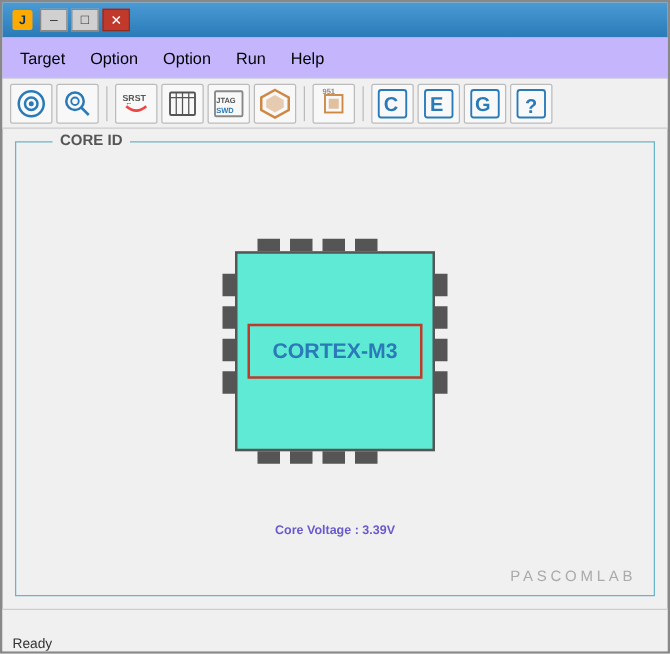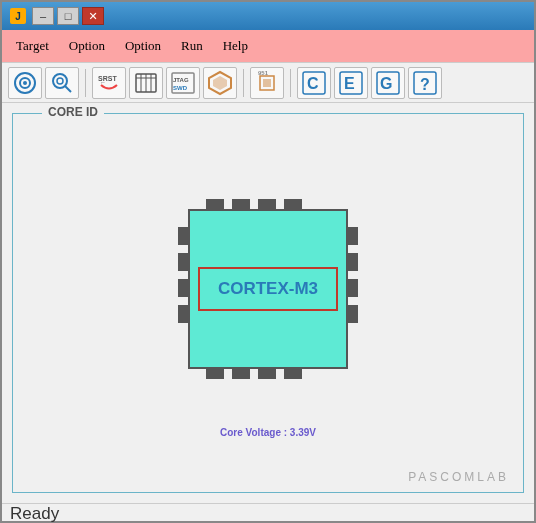--- a/index.html
+++ b/index.html
@@ -67,28 +67,27 @@
       color: #333;
     }
     .win-btn.close {
       background: #c0392b;
       color: white;
       border-color: #922b21;
     }
 
     
     .menu-bar {
-      background: #fca5a5;
+      background: #c4b5fd;
       height: 22px;
       display: flex;
       align-items: center;
       padding: 16px 4px;
       border-bottom: 1px solid #ccc;
       flex-shrink: 0;
-      font-family: Liberation Serif, serif;
     }
     .menu-item {
       padding: 2px 10px;
       font-size: 13px;
       color: #000;
       cursor: pointer;
     }
 
     
     .toolbar {
@@ -235,27 +234,27 @@
       bottom: 8px;
       right: 14px;
       font-size: 12px;
       color: #aaa;
       letter-spacing: 3px;
       font-family: Arial, sans-serif;
     }
 
     
     .status-bar {
-      height: 18px;
+      height: 34px;
       background: #f0f0f0;
       border-top: 1px solid #ccc;
       display: flex;
-      align-items: flex-start;
+      align-items: flex-end;
       padding: 0 8px;
-      font-size: 17px;
+      font-size: 11px;
       color: #333;
       flex-shrink: 0;
     }
 
     
     .icon-svg {
       width: 26px;
       height: 26px;
     }
   </style>

